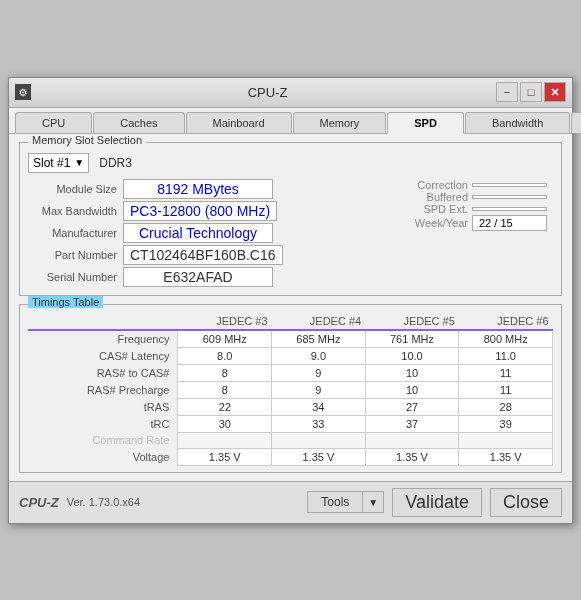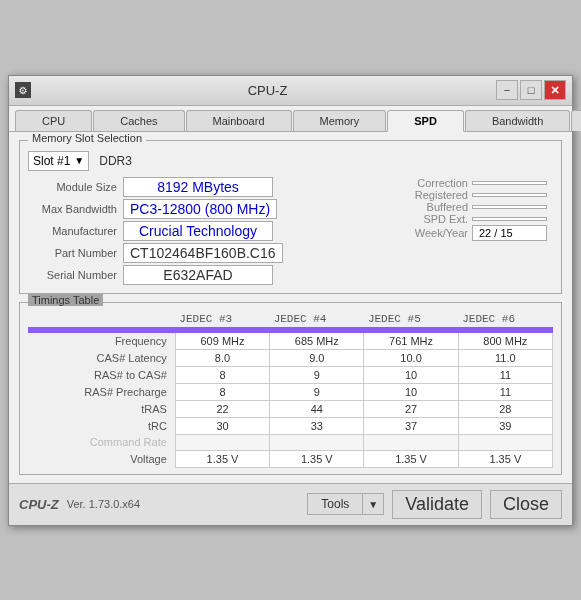--- a/index.html
+++ b/index.html
@@ -187,38 +187,37 @@
     }
     .timings-group {
       border: 1px solid #aaa;
       padding: 6px 8px;
       position: relative;
     }
     .timings-title {
       position: absolute;
       top: -9px;
       left: 8px;
-      background: #a3a3a3;
+      background: #7dd3fc;
       padding: 0 4px;
       font-size: 11px;
       color: #333;
     }
     .timings-table {
       width: 100%;
       border-collapse: collapse;
       font-size: 11px;
       margin-top: 2px;
     }
     .timings-table th {
-      text-align: left;
+      text-align: right;
       color: #555;
       font-weight: normal;
       padding: 2px 4px;
-      border-bottom: 6px solid #8b5cf6;
-      font-family: Liberation Mono, monospace;
+      border-bottom: 2px solid #8b5cf6;
     }
     .timings-table td {
       text-align: center;
       padding: 2px 4px;
     }
     .timings-table td.row-label {
       text-align: right;
       color: #555;
       padding-right: 8px;
     }
@@ -352,24 +351,20 @@
           </div>
         </div>
 
         <div class="right-section">
 
           <div class="right-row">
             <span class="right-label">Correction</span>
             <span class="right-value"></span>
           </div>
 
-          <div class="right-row">
-            <span class="right-label">Registered</span>
-            <span class="right-value"></span>
-          </div>
 
           <div class="right-row">
             <span class="right-label">Buffered</span>
             <span class="right-value"></span>
           </div>
 
           <div class="right-row">
             <span class="right-label">SPD Ext.</span>
             <span class="right-value"></span>
           </div>
@@ -419,21 +414,21 @@
             <tr>
               <td class="row-label">RAS# Precharge</td>
               <td class="val">8</td>
               <td class="val">9</td>
               <td class="val">10</td>
               <td class="val">11</td>
             </tr>
             <tr>
               <td class="row-label">tRAS</td>
               <td class="val">22</td>
-              <td class="val">44</td>
+              <td class="val">34</td>
               <td class="val">27</td>
               <td class="val">28</td>
             </tr>
             <tr>
               <td class="row-label">tRC</td>
               <td class="val">30</td>
               <td class="val">33</td>
               <td class="val">37</td>
               <td class="val">39</td>
             </tr>

